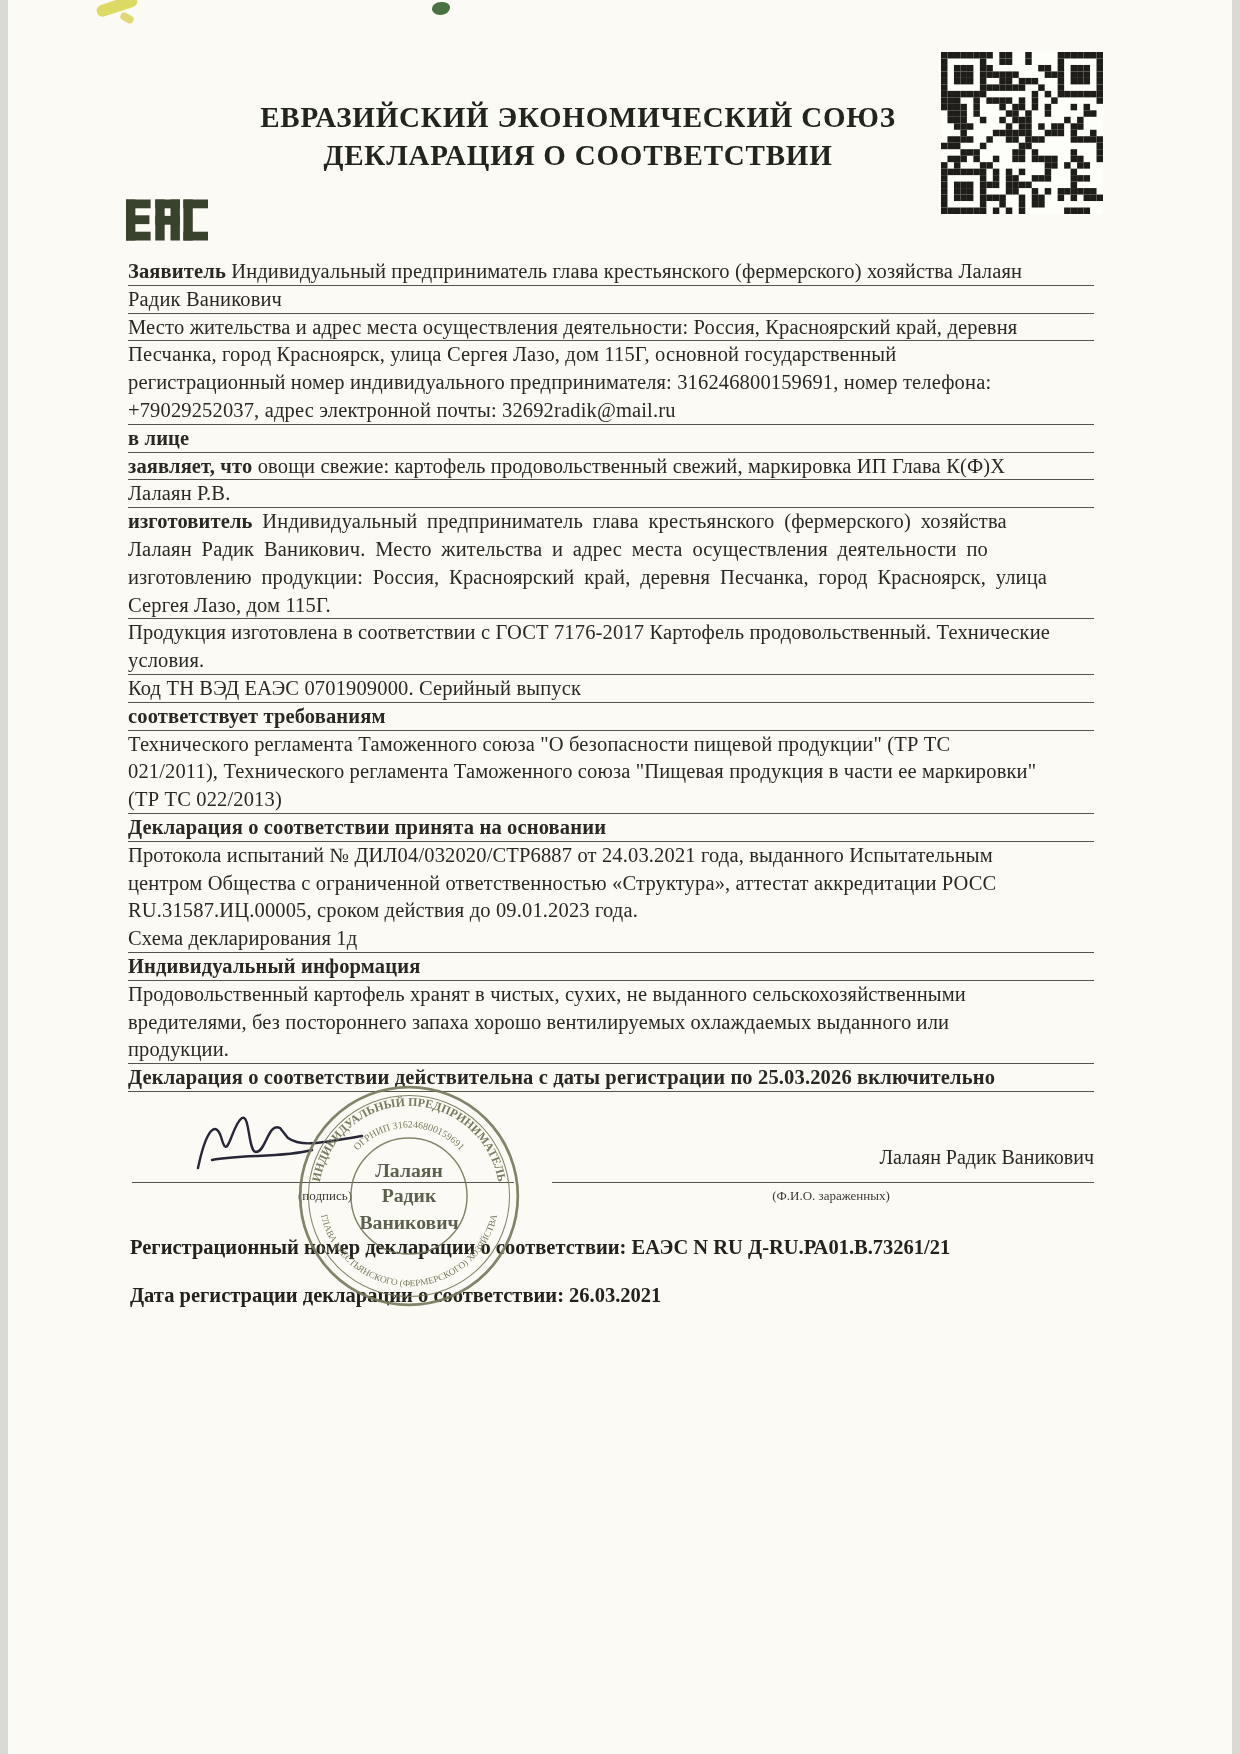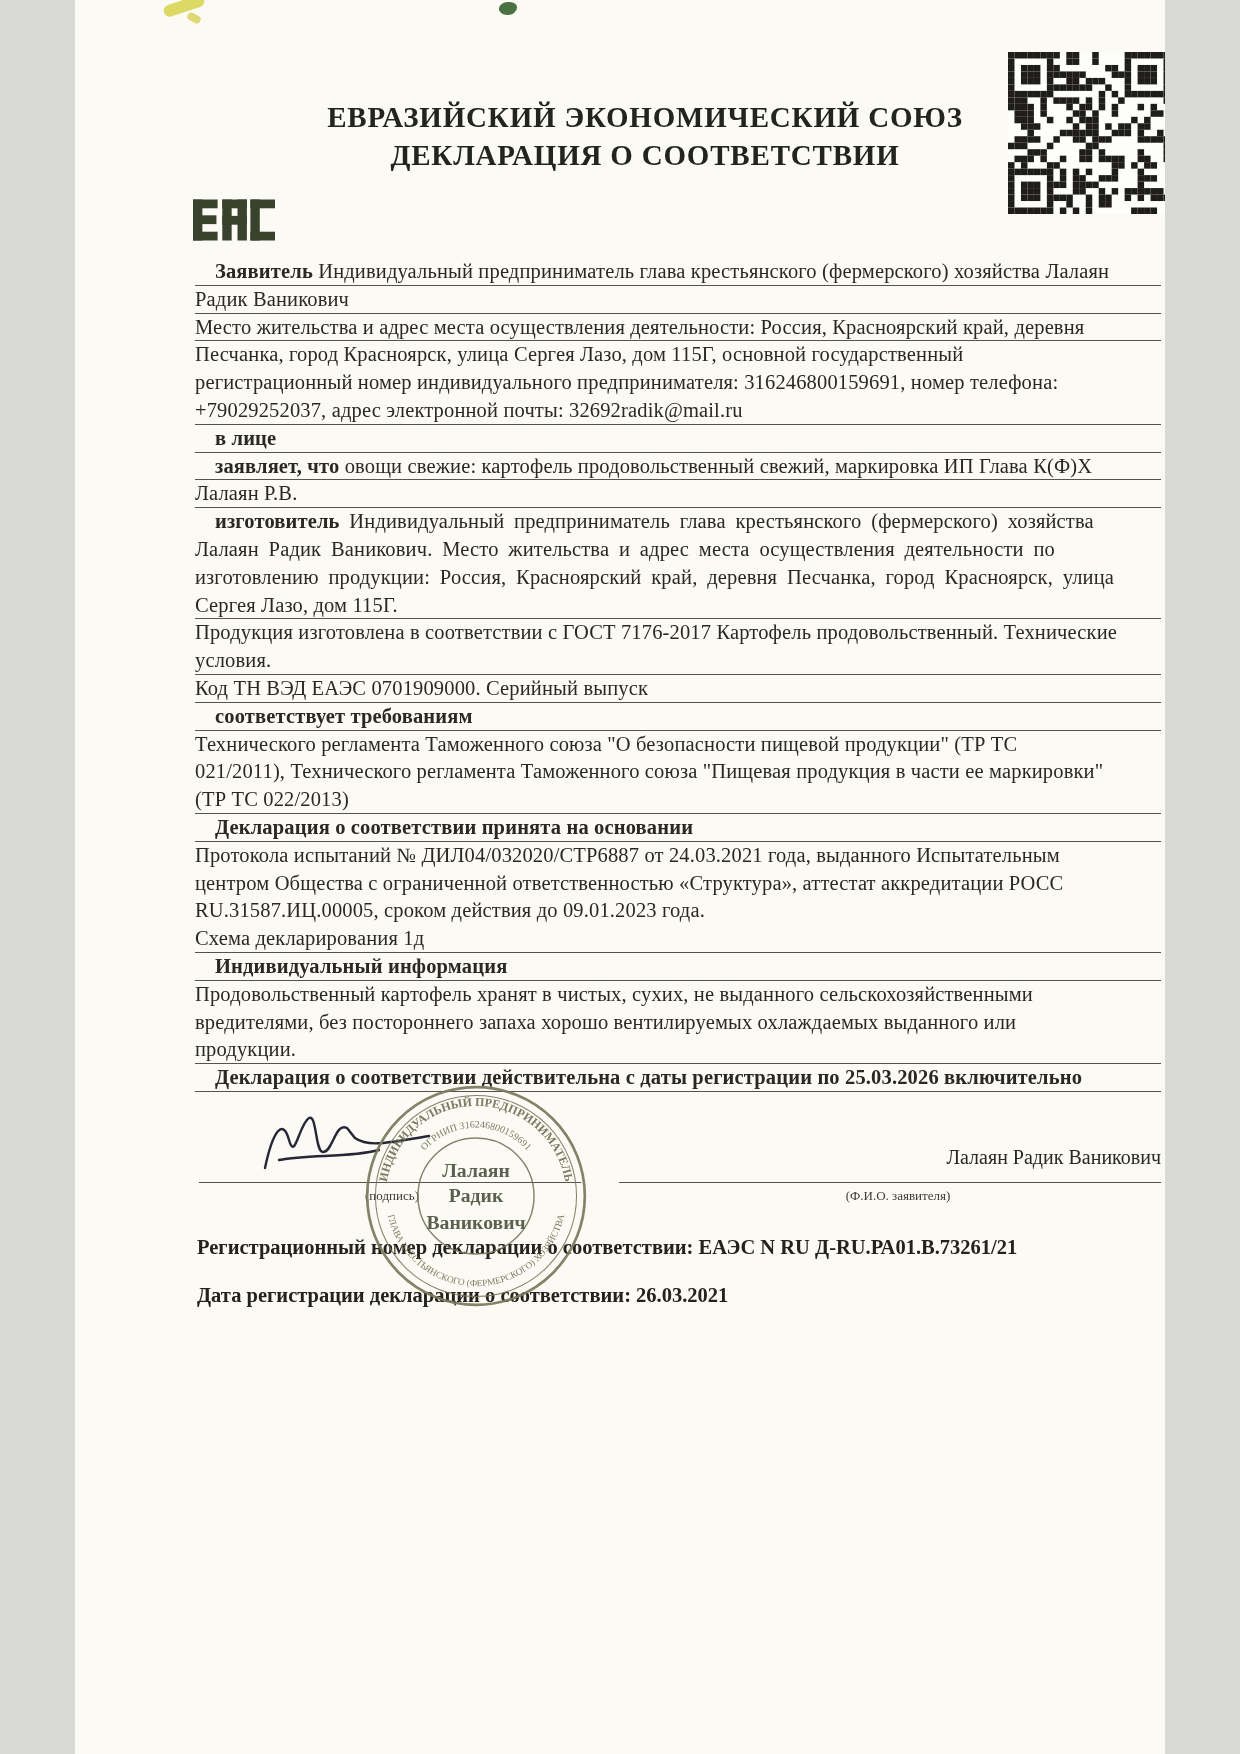--- a/index.html
+++ b/index.html
@@ -1,31 +1,31 @@
 <!DOCTYPE html>
 <html><head>
 <meta charset="utf-8">
 <style>
   * { margin:0; padding:0; box-sizing:border-box; }
   html,body { background:#d9d9d6; }
   body { font-family:"Liberation Serif", serif; }
   .page {
-    position:relative; width:1090px; height:1754px; margin:0 auto;
+    position:relative; width:1224px; height:1754px; margin:0 auto;
     background:#fbfaf4; overflow:hidden; color:#2a2822;
   }
   
   .title-block { position:absolute; top:98px; left:140px; width:860px; text-align:center; }
   .title-line { font-size:29px; font-weight:bold; color:#22251b; letter-spacing:0.8px; line-height:38px; }
   .eac-logo { position:absolute; top:184px; left:118px; }
   .qr { position:absolute; top:52px; left:933px; width:162px; height:162px; }
   
   .doc-body { position:absolute; top:258px; left:120px; width:966px; font-size:20.5px; letter-spacing:0.15px; }
   .row { height:27.8px; line-height:27.8px; white-space:nowrap; }
   .row.u { border-bottom:1px solid #56544a; }
-  .row .b { font-weight:bold;margin-left:20px; }
+  .row .b { font-weight:bold; }
   .row.j { word-spacing:4.5px; }
   
   .sig-scribble { position:absolute; top:1106px; left:182px; width:190px; height:80px; z-index:2; }
   .sig-line-left { position:absolute; top:1182px; left:124px; width:382px; border-top:1px solid #56544a; }
   .sig-cap-left { position:absolute; top:1188px; left:152px; width:330px; text-align:center; font-size:13px; color:#3c3a33; }
   .fio-name { position:absolute; top:1146px; left:560px; width:526px; text-align:right; font-size:20px; color:#2a2822; }
   .sig-line-right { position:absolute; top:1182px; left:544px; width:542px; border-top:1px solid #56544a; }
   .sig-cap-right { position:absolute; top:1188px; left:560px; width:526px; text-align:center; font-size:13px; color:#3c3a33; }
   .stamp { position:absolute; top:1082px; left:287px; width:228px; height:228px; opacity:0.92; z-index:5; }
   
@@ -414,21 +414,21 @@
     <g stroke="#272738" stroke-width="2.4" fill="none" stroke-linecap="round">
       <path d="M 8,62 C 16,24 26,12 32,34 C 38,56 42,18 52,12 C 60,8 58,46 66,46 C 76,46 78,16 90,22 L 98,32 C 112,42 134,36 172,30"></path>
       <path d="M 22,54 C 52,48 92,52 122,44"></path>
     </g>
   </svg>
 
   <div class="sig-line-left"></div>
   <div class="sig-cap-left">(подпись)</div>
   <div class="fio-name">Лалаян Радик Ваникович</div>
   <div class="sig-line-right"></div>
-  <div class="sig-cap-right">(Ф.И.О. заявителя)</div>
+  <div class="sig-cap-right">(Ф.И.О. зараженных)</div>
 
   <svg class="stamp" viewBox="0 0 220 220">
     <defs>
       <path id="arcTop" d="M 23,110 A 87,87 0 0 1 197,110"></path>
       <path id="arcOgrn" d="M 44,110 A 66,66 0 0 1 176,110"></path>
       <path id="arcBottom" d="M 23,110 A 87,87 0 0 0 197,110"></path>
     </defs>
     <g stroke="#787b5e" fill="none">
       <circle cx="110" cy="110" r="105" stroke-width="2.6"></circle>
       <circle cx="110" cy="110" r="97" stroke-width="1"></circle>

